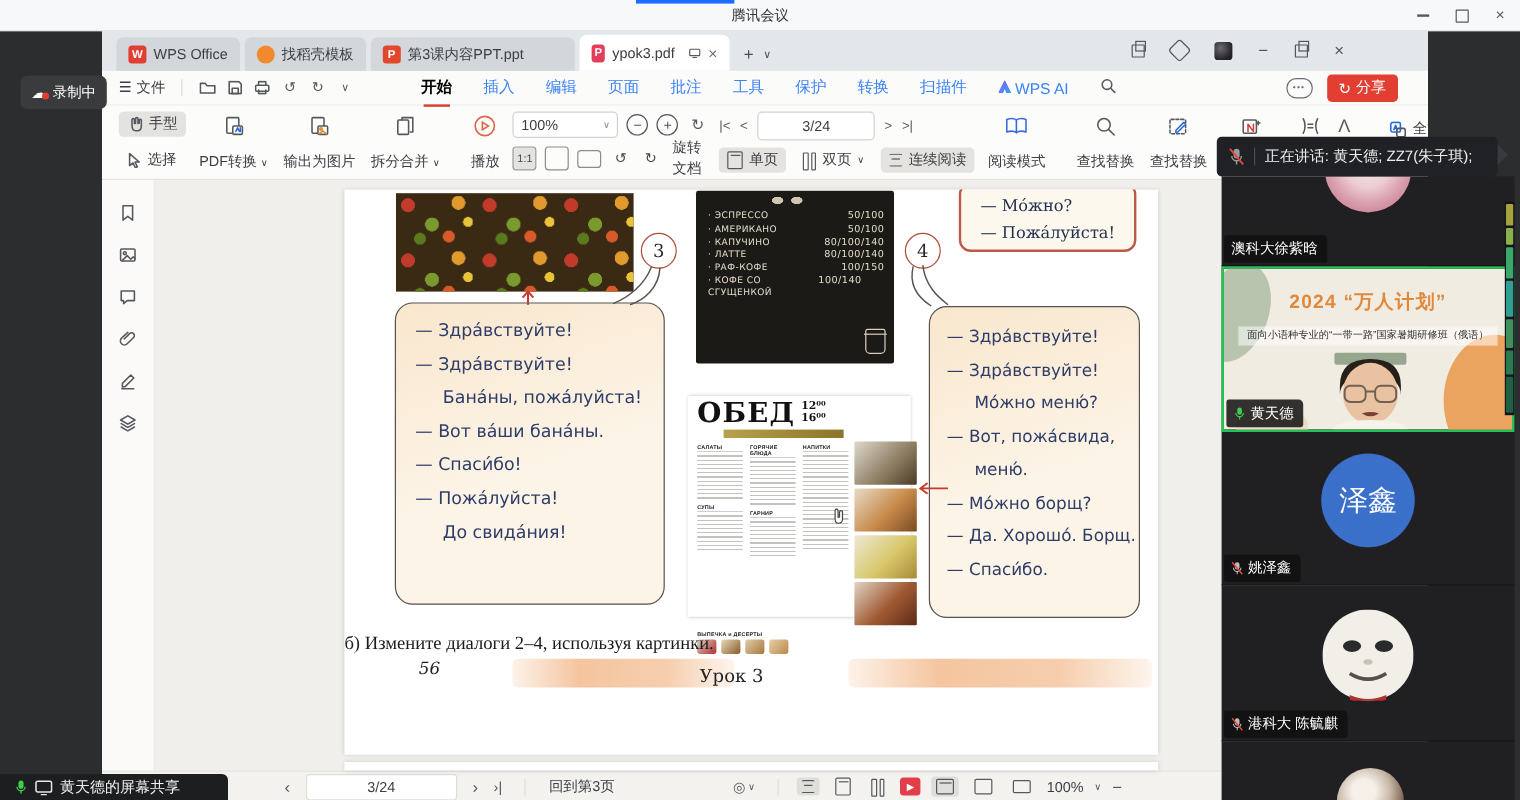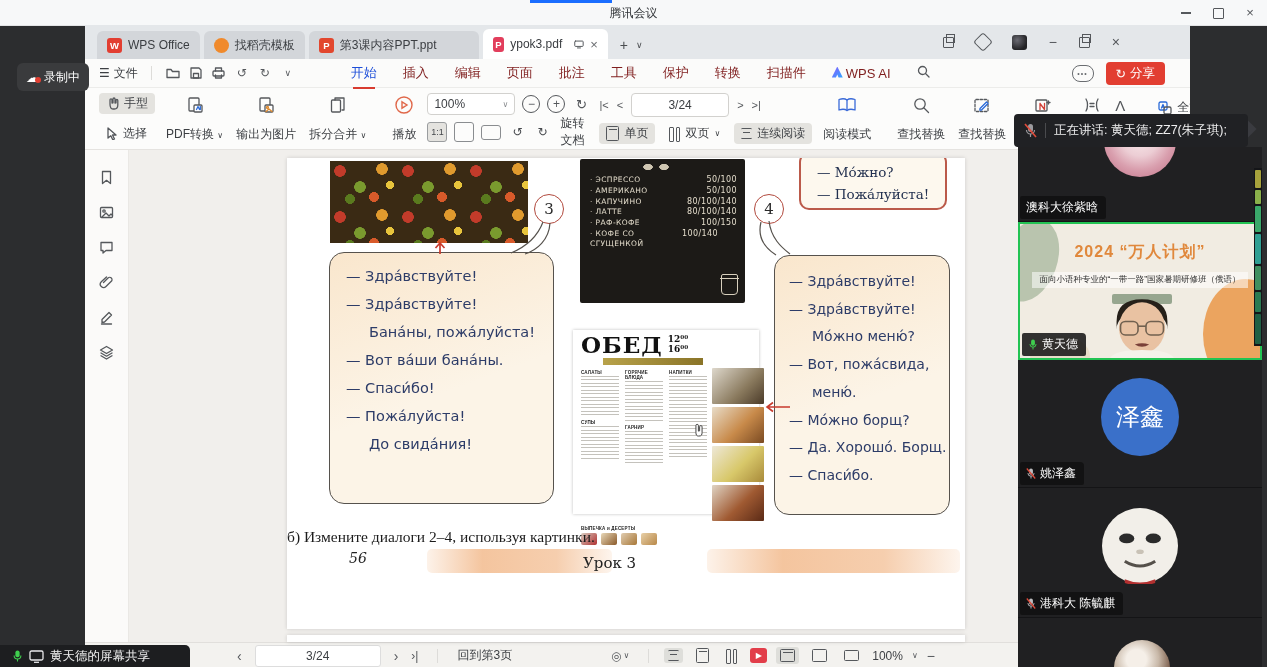--- a/index.html
+++ b/index.html
@@ -25,22 +25,22 @@
   .mini-restore{position:relative;width:9px;height:9px;border:1.1px solid #54575b;border-radius:1px;}
   .mini-restore::before{content:"";position:absolute;left:2px;top:-3.5px;width:7px;height:7px;border:1.1px solid #54575b;}
   .hexico{width:12px;height:12px;border:1.2px solid #54575b;border-radius:3px;transform:rotate(45deg);}
   .avatarico{width:15px;height:15px;border-radius:3px;background:radial-gradient(circle at 35% 35%,#6a6a72,#232326 70%);}
   
   .menubar{height:28px;background:#fbfbfa;border-bottom:1px solid #ececea;display:flex;align-items:center;padding:0 25px 0 14px;gap:7px;}
   .mfile{display:flex;align-items:center;gap:4px;color:#3c3f43;}
   .vsep{width:1px;height:14px;background:#dddcd9;margin:0 6px;}
   .qico{width:16px;height:16px;display:flex;align-items:center;justify-content:center;color:#55585c;}
   .menu-items{display:flex;align-items:center;gap:26px;margin-left:48px;}
-  .menu-item{position:relative;color:#7f1d1d;font-size:13px;white-space:nowrap;}
-  .menu-item.active{color:#1d4ed8;font-weight:normal;}
+  .menu-item{position:relative;color:#3b82f6;font-size:13px;white-space:nowrap;}
+  .menu-item.active{color:#000000;font-weight:bold;}
   .menu-item.active::after{content:"";position:absolute;left:2px;right:2px;bottom:-7px;height:2px;background:#d83b2f;}
   .ai-tri{width:11px;height:11px;background:linear-gradient(135deg,#8a5cff,#2aa8ff);clip-path:polygon(50% 0,100% 100%,62% 100%,50% 72%,38% 100%,0 100%);display:inline-block;margin-right:3px;}
   .mb-right{margin-left:auto;display:flex;align-items:center;gap:12px;}
   .cloudbtn{width:20px;height:15px;border:1.3px solid #6a6d71;border-radius:8px;display:flex;align-items:center;justify-content:center;font-size:7px;color:#6a6d71;letter-spacing:1px;}
   .sharebtn{display:flex;align-items:center;gap:4px;background:#e23e31;color:#fff;border-radius:4px;padding:3px 10px;font-size:12.5px;}
   
   .ribbon{height:62px;background:#fcfcfb;border-bottom:1px solid #e5e3e0;display:flex;align-items:stretch;padding:5px 50px 5px 14px;box-sizing:border-box;gap:9px;}
   .rb-col{display:flex;flex-direction:column;justify-content:space-between;}
   .rb-row{display:flex;align-items:center;gap:7px;}
   .rb-small{display:flex;align-items:center;gap:5px;font-size:12px;color:#3c3f43;padding:2px 7px;border-radius:4px;white-space:nowrap;}

